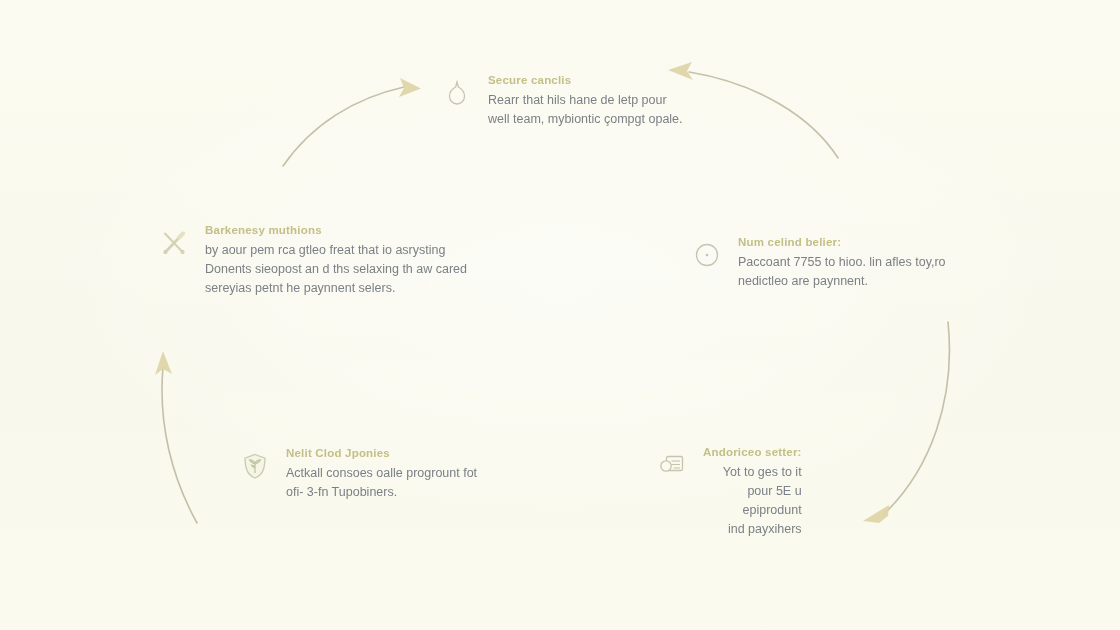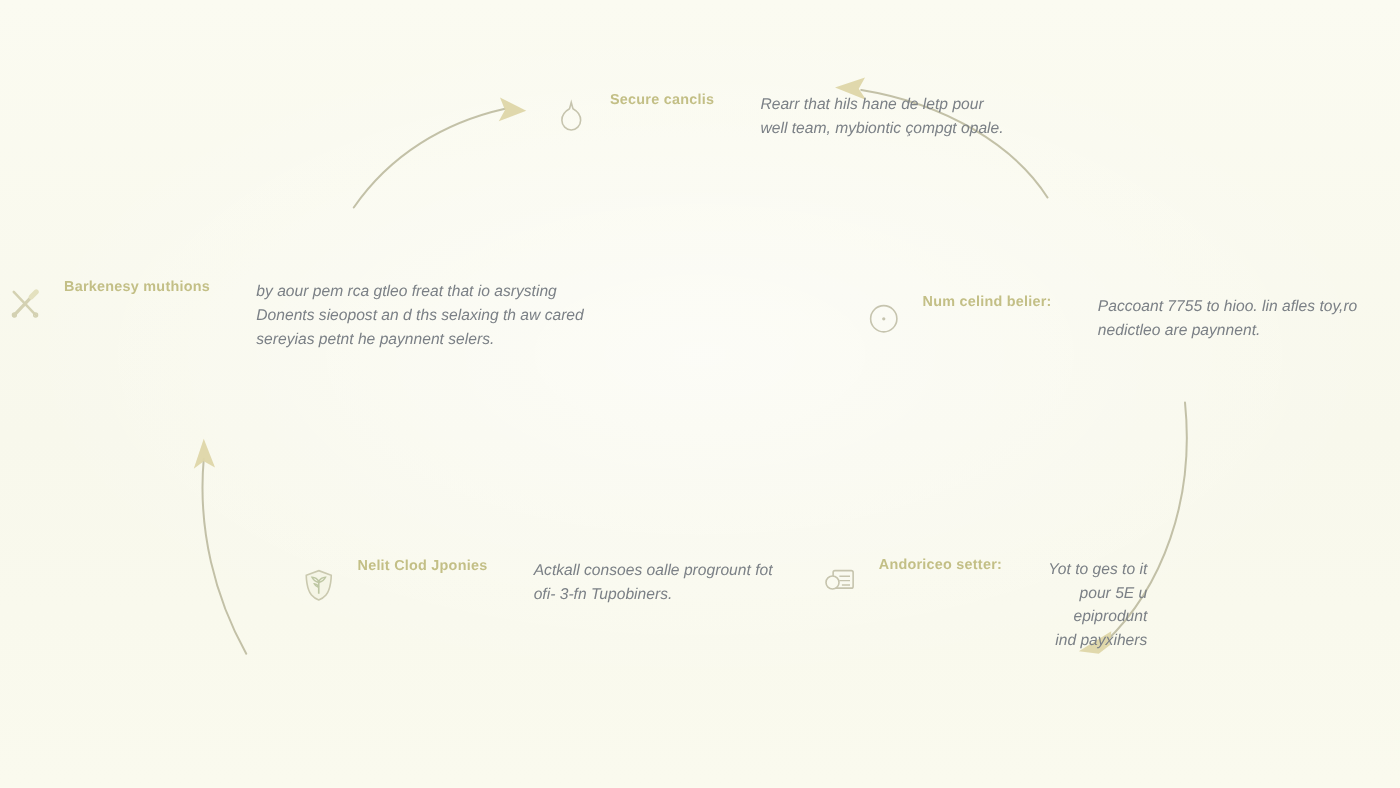--- a/index.html
+++ b/index.html
@@ -68,22 +68,21 @@
     filter: blur(0.35px);
   }
   .node-icon svg {
     display: block;
     width: 34px;
     height: 34px;
   }
 
   .node-text {
     display: flex;
-    flex-direction: row;
-    gap: 37px;
+    flex-direction: column;
   }
 
   .node-heading {
     font-size: 11.5px;
     font-weight: 600;
     letter-spacing: 0.2px;
     color: #c3bf86;
     margin-bottom: 5px;
     filter: blur(0.45px);
     white-space: nowrap;
@@ -91,28 +90,27 @@
 
   .node-body {
     font-size: 12.5px;
     line-height: 1.52;
     color: #7b8086;
     filter: blur(0.3px);
   }
   .node-body .line {
     white-space: nowrap;
     display: block;
-    font-style: italic;
   }
 
   
   #node-top      { left: 440px; top: 74px;  width: 300px; }
   #node-right    { left: 690px; top: 236px; width: 320px; }
   #node-bottomright { left: 655px; top: 446px; width: 260px; }
-  #node-bottomleft  { left: 238px; top: 447px; width: 270px; align-items: flex-end; }
+  #node-bottomleft  { left: 238px; top: 447px; width: 270px; }
   #node-left     { left: 147px; top: 224px; width: 320px; justify-content: flex-end; }
 
   #node-bottomright .node-body .line { font-size: 12.5px; text-align: right; }
 </style>
 </head>
 <body>
 
 <div id="canvas">
 
   <div id="paper-texture"></div>

